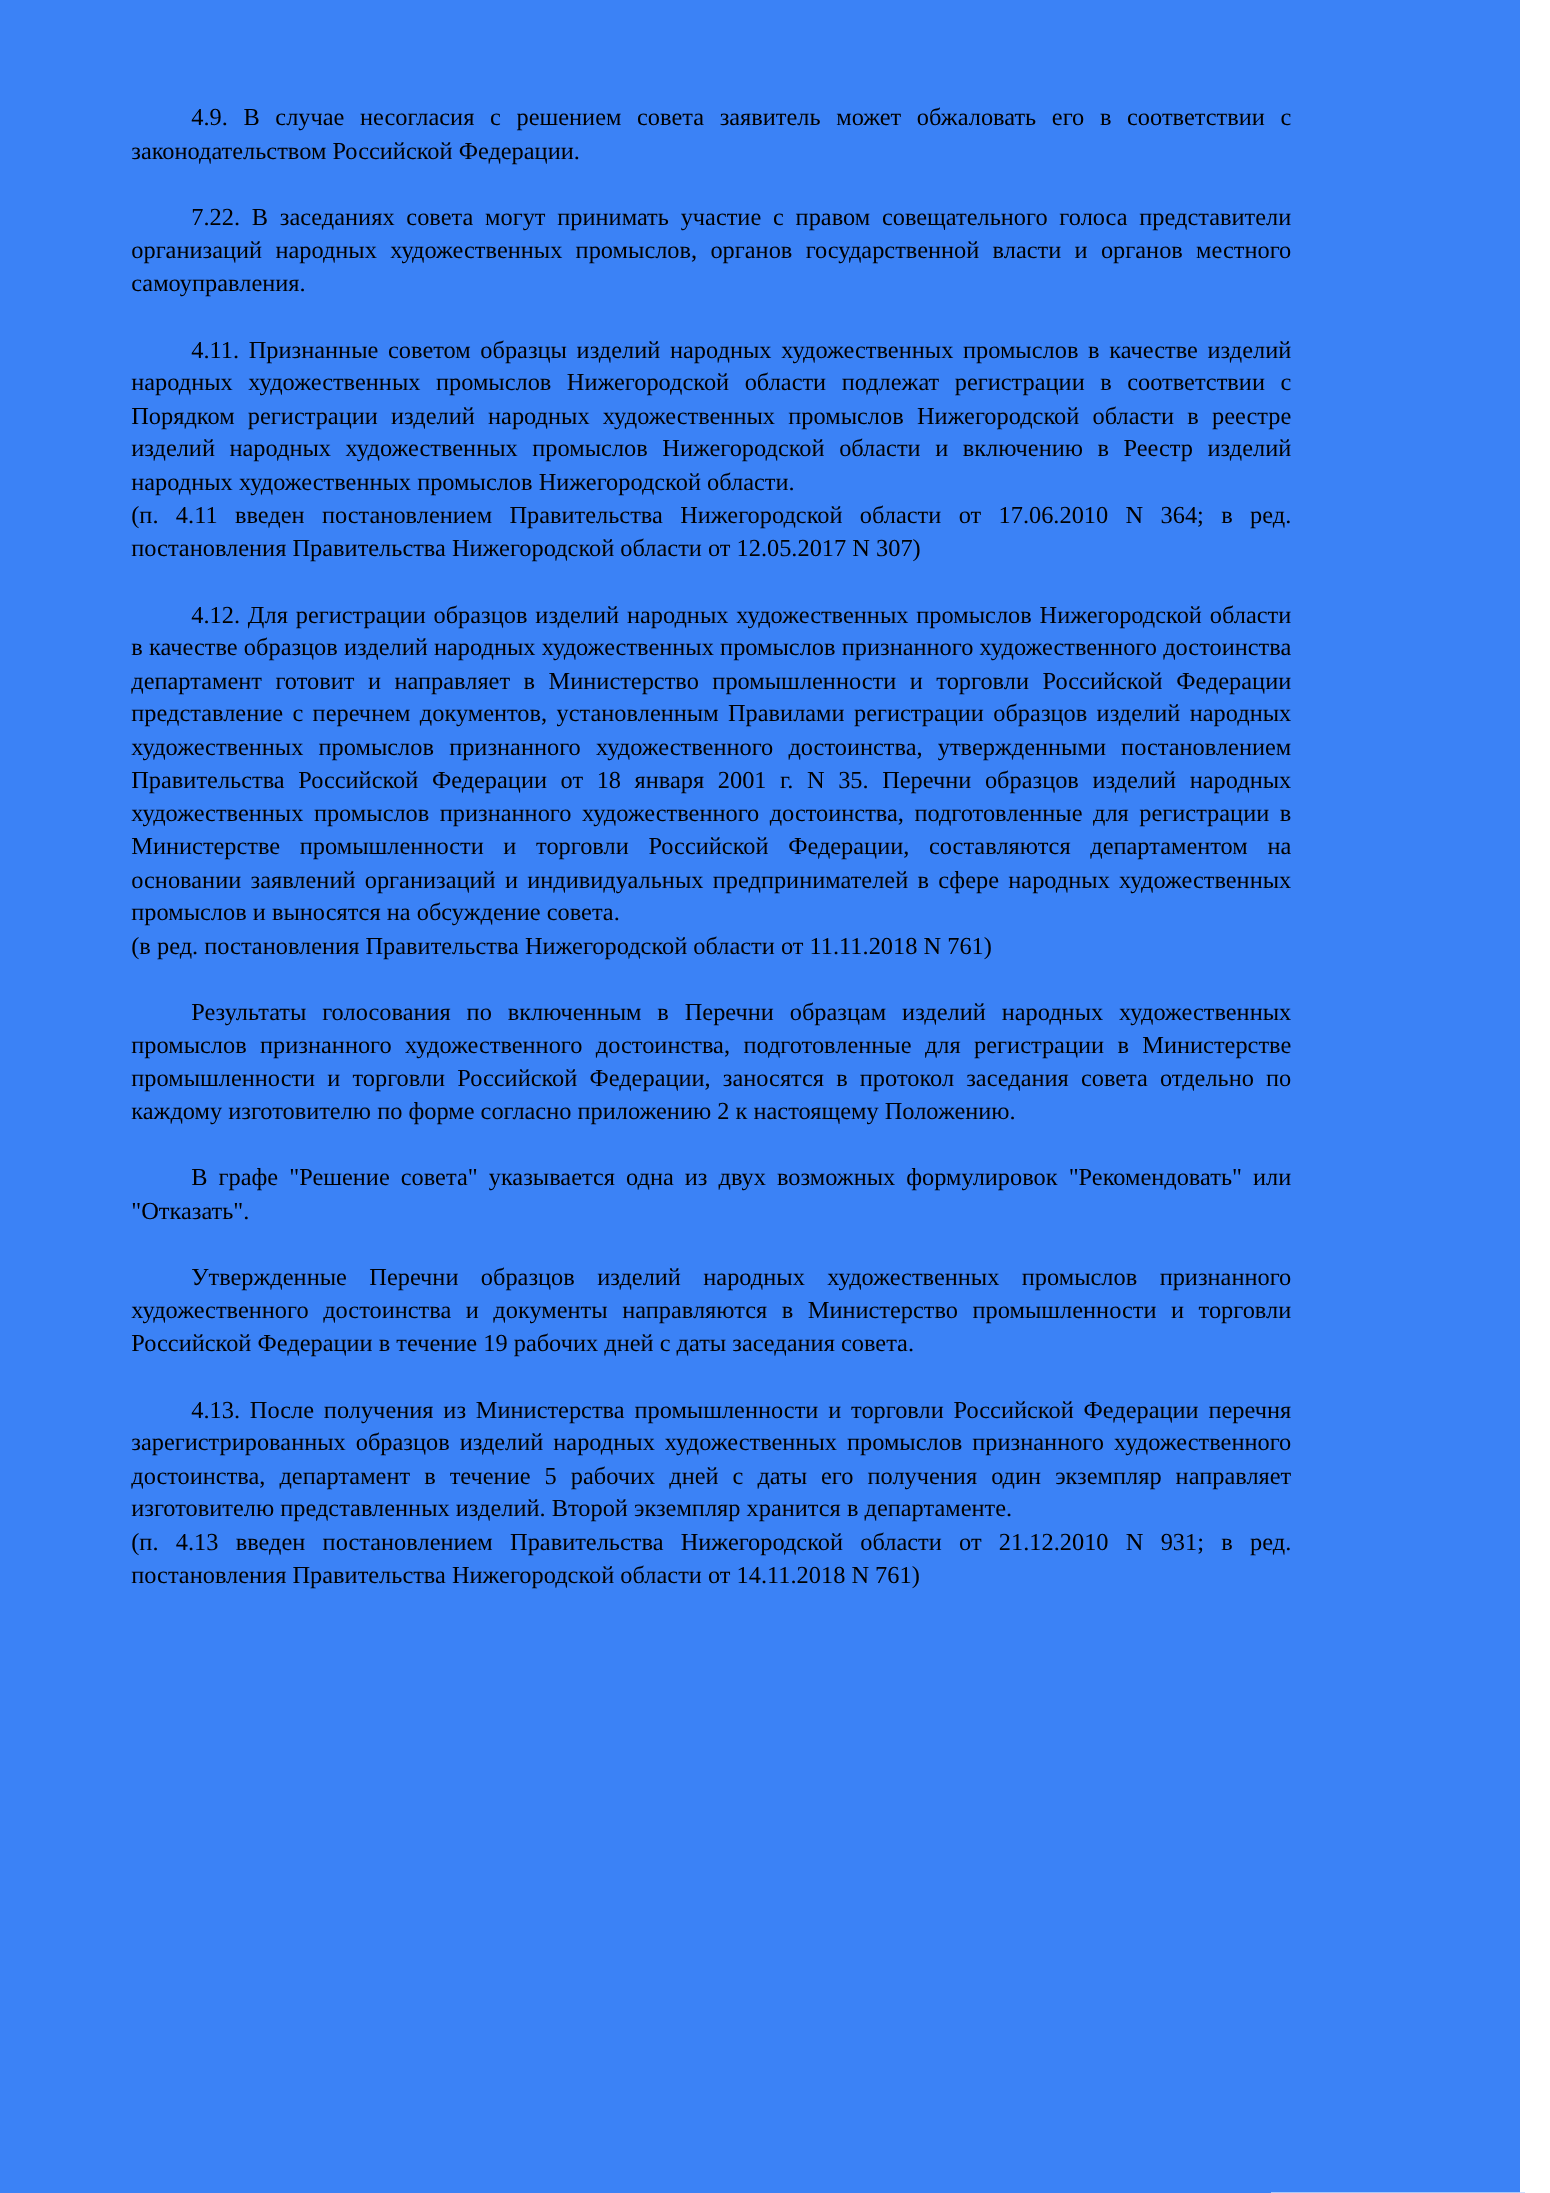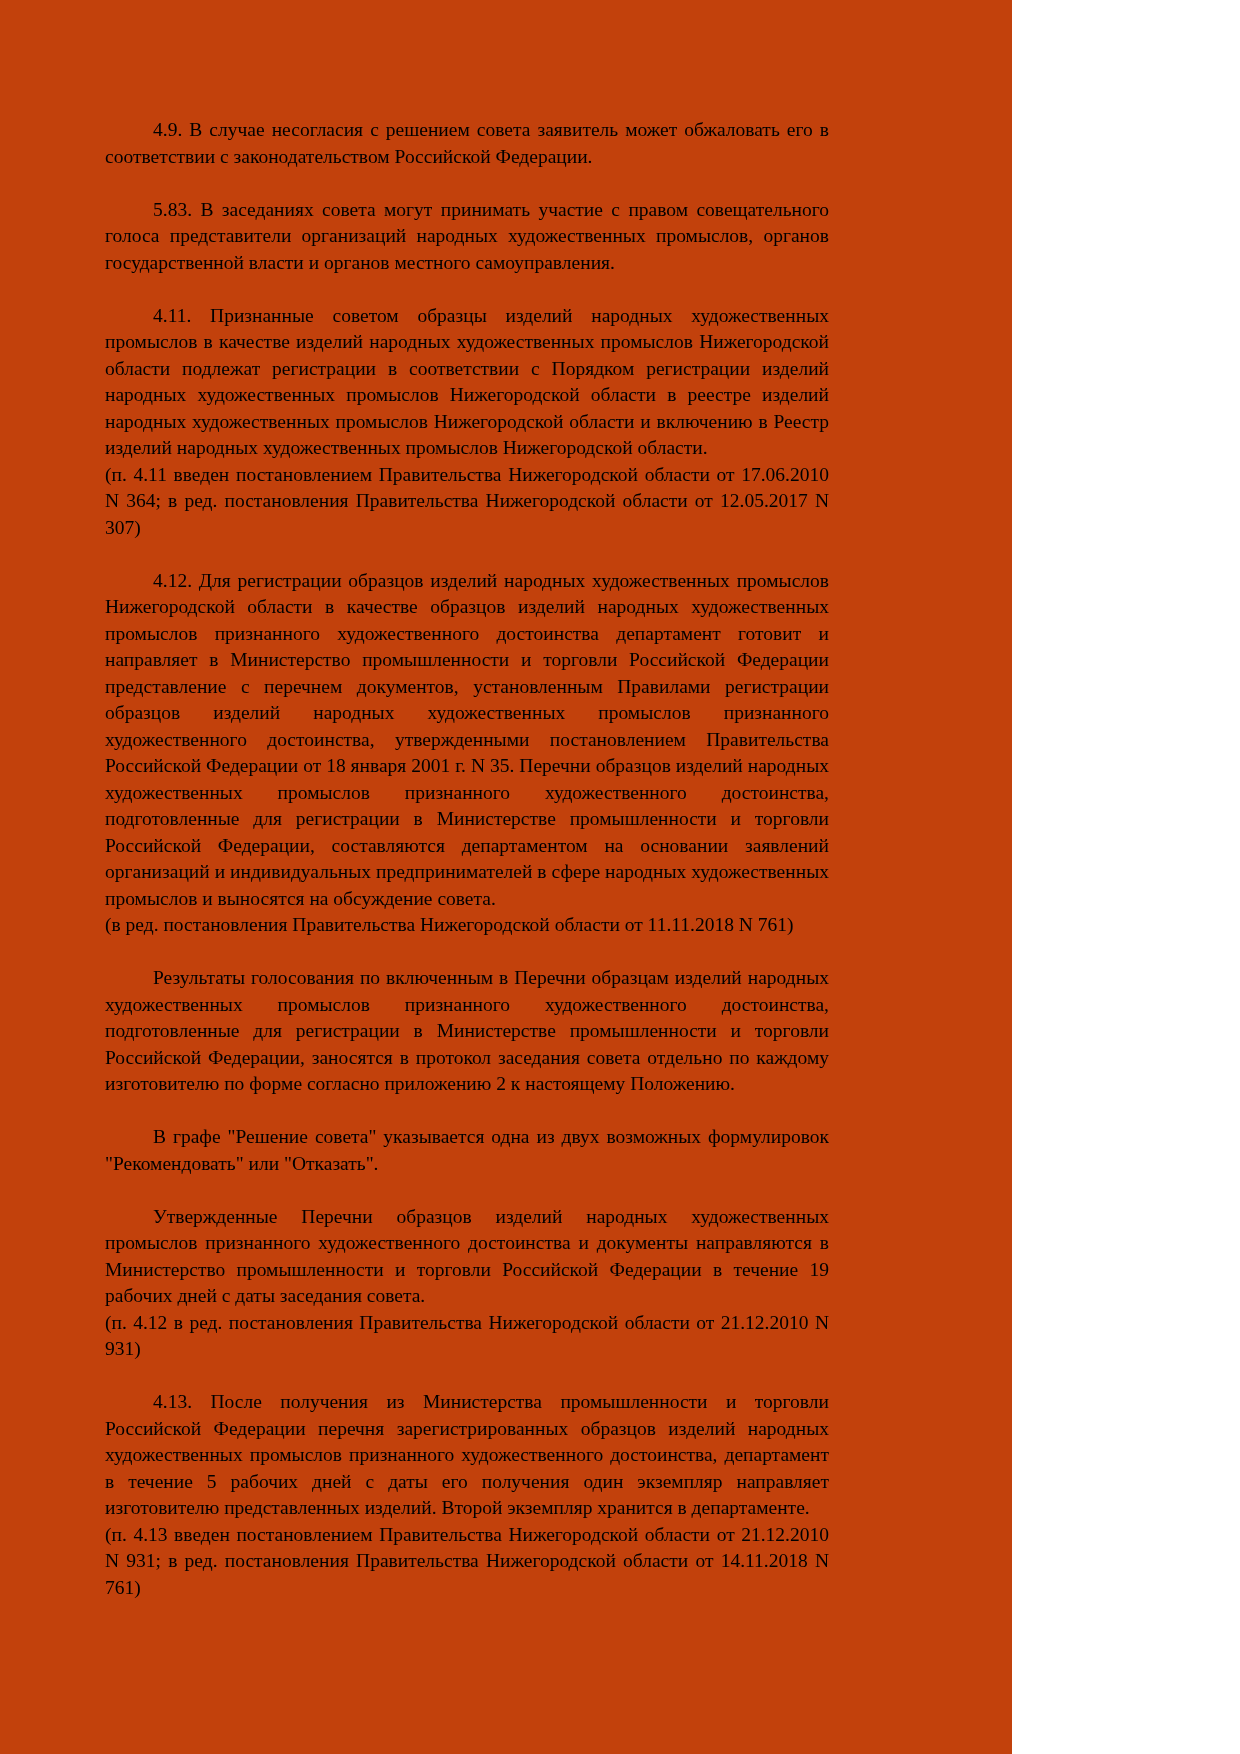--- a/index.html
+++ b/index.html
@@ -1,53 +1,52 @@
 <!DOCTYPE html>
 <html><head>
 <meta charset="utf-8">
 <style>
   html, body {
     margin: 0;
     padding: 0;
     background: #ffffff;
   }
   .page {
-    width: 1012px;
+    width: 1216px;
     min-height: 1754px;
     box-sizing: border-box;
-    background: #c2410c;
+    background: #3b82f6;
     color: #000000;
     font-family: "Liberation Serif", "DejaVu Serif", serif;
     font-size: 19.5px;
     line-height: 26.5px;
-    padding: 117px 183px 80px 105px;
+    padding: 82px 183px 80px 105px;
   }
   .page p {
     margin: 0;
     text-align: justify;
   }
   .para {
     text-indent: 48px;
   }
   .note {
     text-indent: 0;
   }
   .group {
     margin-top: 26.5px !important;
   }
 </style>
 </head>
 <body>
 
 <div class="page">
   <p class="para">4.9. В случае несогласия с решением совета заявитель может обжаловать его в соответствии с законодательством Российской Федерации.</p>
-  <p class="para group">5.83. В заседаниях совета могут принимать участие с правом совещательного голоса представители организаций народных художественных промыслов, органов государственной власти и органов местного самоуправления.</p>
+  <p class="para group">7.22. В заседаниях совета могут принимать участие с правом совещательного голоса представители организаций народных художественных промыслов, органов государственной власти и органов местного самоуправления.</p>
   <p class="para group">4.11. Признанные советом образцы изделий народных художественных промыслов в качестве изделий народных художественных промыслов Нижегородской области подлежат регистрации в соответствии с Порядком регистрации изделий народных художественных промыслов Нижегородской области в реестре изделий народных художественных промыслов Нижегородской области и включению в Реестр изделий народных художественных промыслов Нижегородской области.</p>
   <p class="note">(п. 4.11 введен постановлением Правительства Нижегородской области от 17.06.2010 N 364; в ред. постановления Правительства Нижегородской области от 12.05.2017 N 307)</p>
   <p class="para group">4.12. Для регистрации образцов изделий народных художественных промыслов Нижегородской области в качестве образцов изделий народных художественных промыслов признанного художественного достоинства департамент готовит и направляет в Министерство промышленности и торговли Российской Федерации представление с перечнем документов, установленным Правилами регистрации образцов изделий народных художественных промыслов признанного художественного достоинства, утвержденными постановлением Правительства Российской Федерации от 18 января 2001 г. N 35. Перечни образцов изделий народных художественных промыслов признанного художественного достоинства, подготовленные для регистрации в Министерстве промышленности и торговли Российской Федерации, составляются департаментом на основании заявлений организаций и индивидуальных предпринимателей в сфере народных художественных промыслов и выносятся на обсуждение совета.</p>
   <p class="note">(в ред. постановления Правительства Нижегородской области от 11.11.2018 N 761)</p>
   <p class="para group">Результаты голосования по включенным в Перечни образцам изделий народных художественных промыслов признанного художественного достоинства, подготовленные для регистрации в Министерстве промышленности и торговли Российской Федерации, заносятся в протокол заседания совета отдельно по каждому изготовителю по форме согласно приложению 2 к настоящему Положению.</p>
   <p class="para group">В графе "Решение совета" указывается одна из двух возможных формулировок "Рекомендовать" или "Отказать".</p>
   <p class="para group">Утвержденные Перечни образцов изделий народных художественных промыслов признанного художественного достоинства и документы направляются в Министерство промышленности и торговли Российской Федерации в течение 19 рабочих дней с даты заседания совета.</p>
-  <p class="note">(п. 4.12 в ред. постановления Правительства Нижегородской области от 21.12.2010 N 931)</p>
   <p class="para group">4.13. После получения из Министерства промышленности и торговли Российской Федерации перечня зарегистрированных образцов изделий народных художественных промыслов признанного художественного достоинства, департамент в течение 5 рабочих дней с даты его получения один экземпляр направляет изготовителю представленных изделий. Второй экземпляр хранится в департаменте.</p>
   <p class="note">(п. 4.13 введен постановлением Правительства Нижегородской области от 21.12.2010 N 931; в ред. постановления Правительства Нижегородской области от 14.11.2018 N 761)</p>
 </div>
 
 </body></html>

